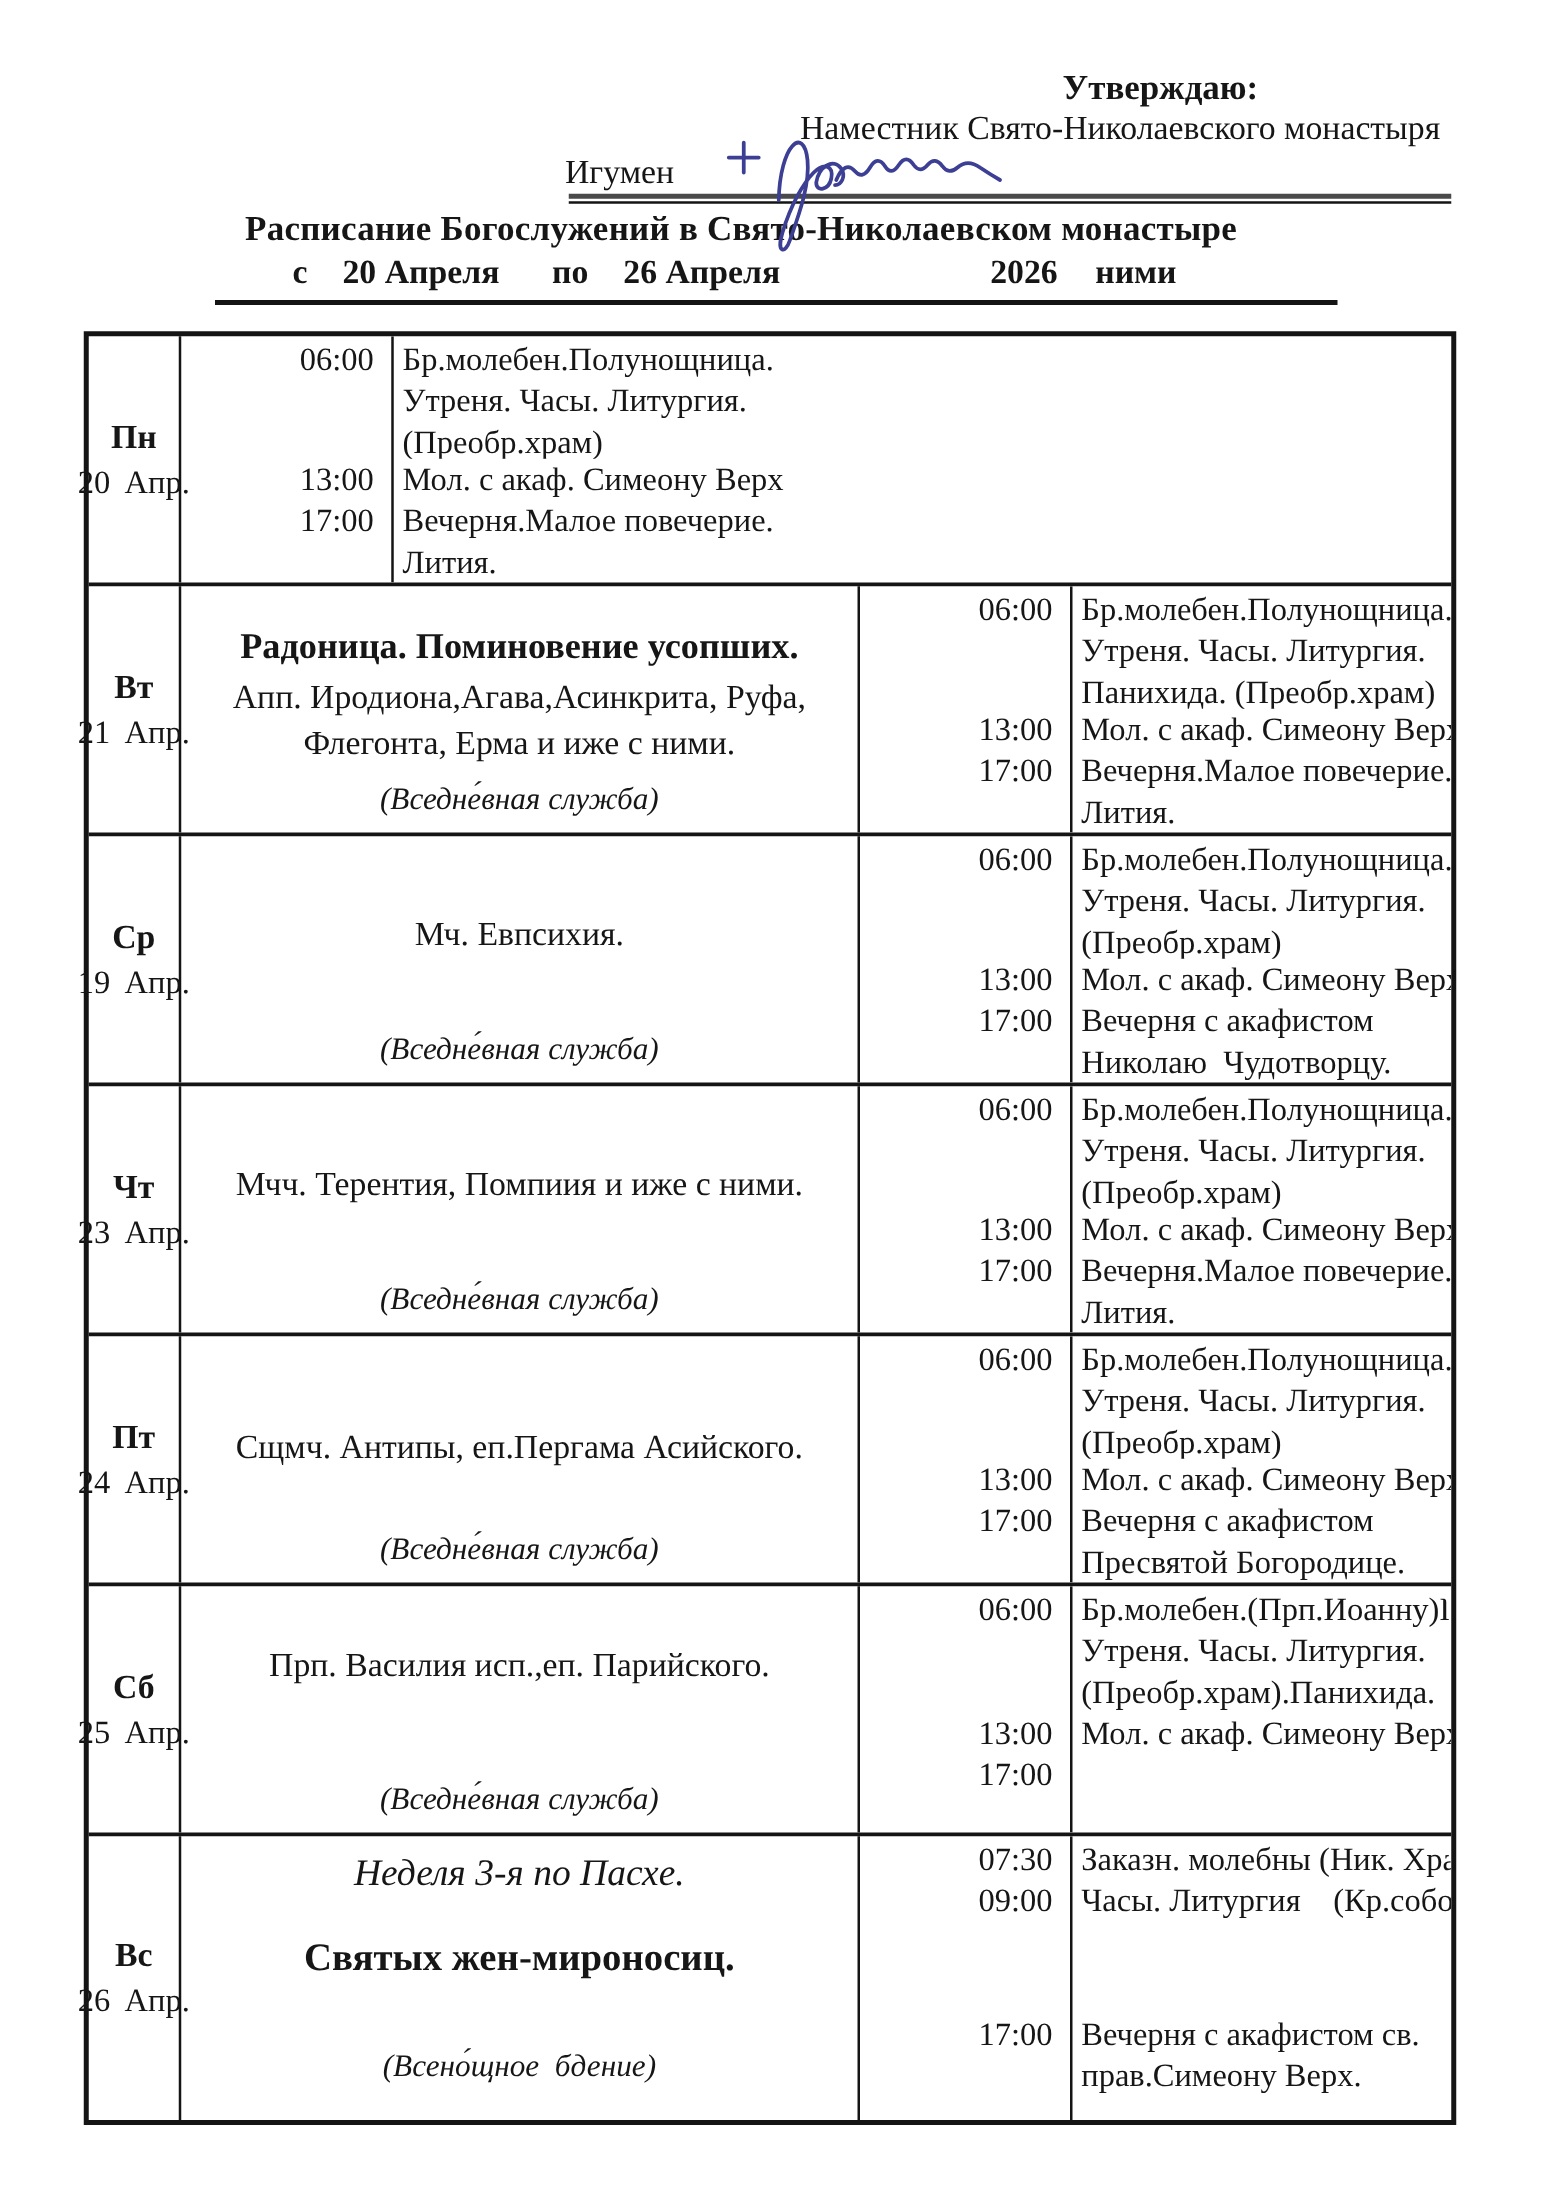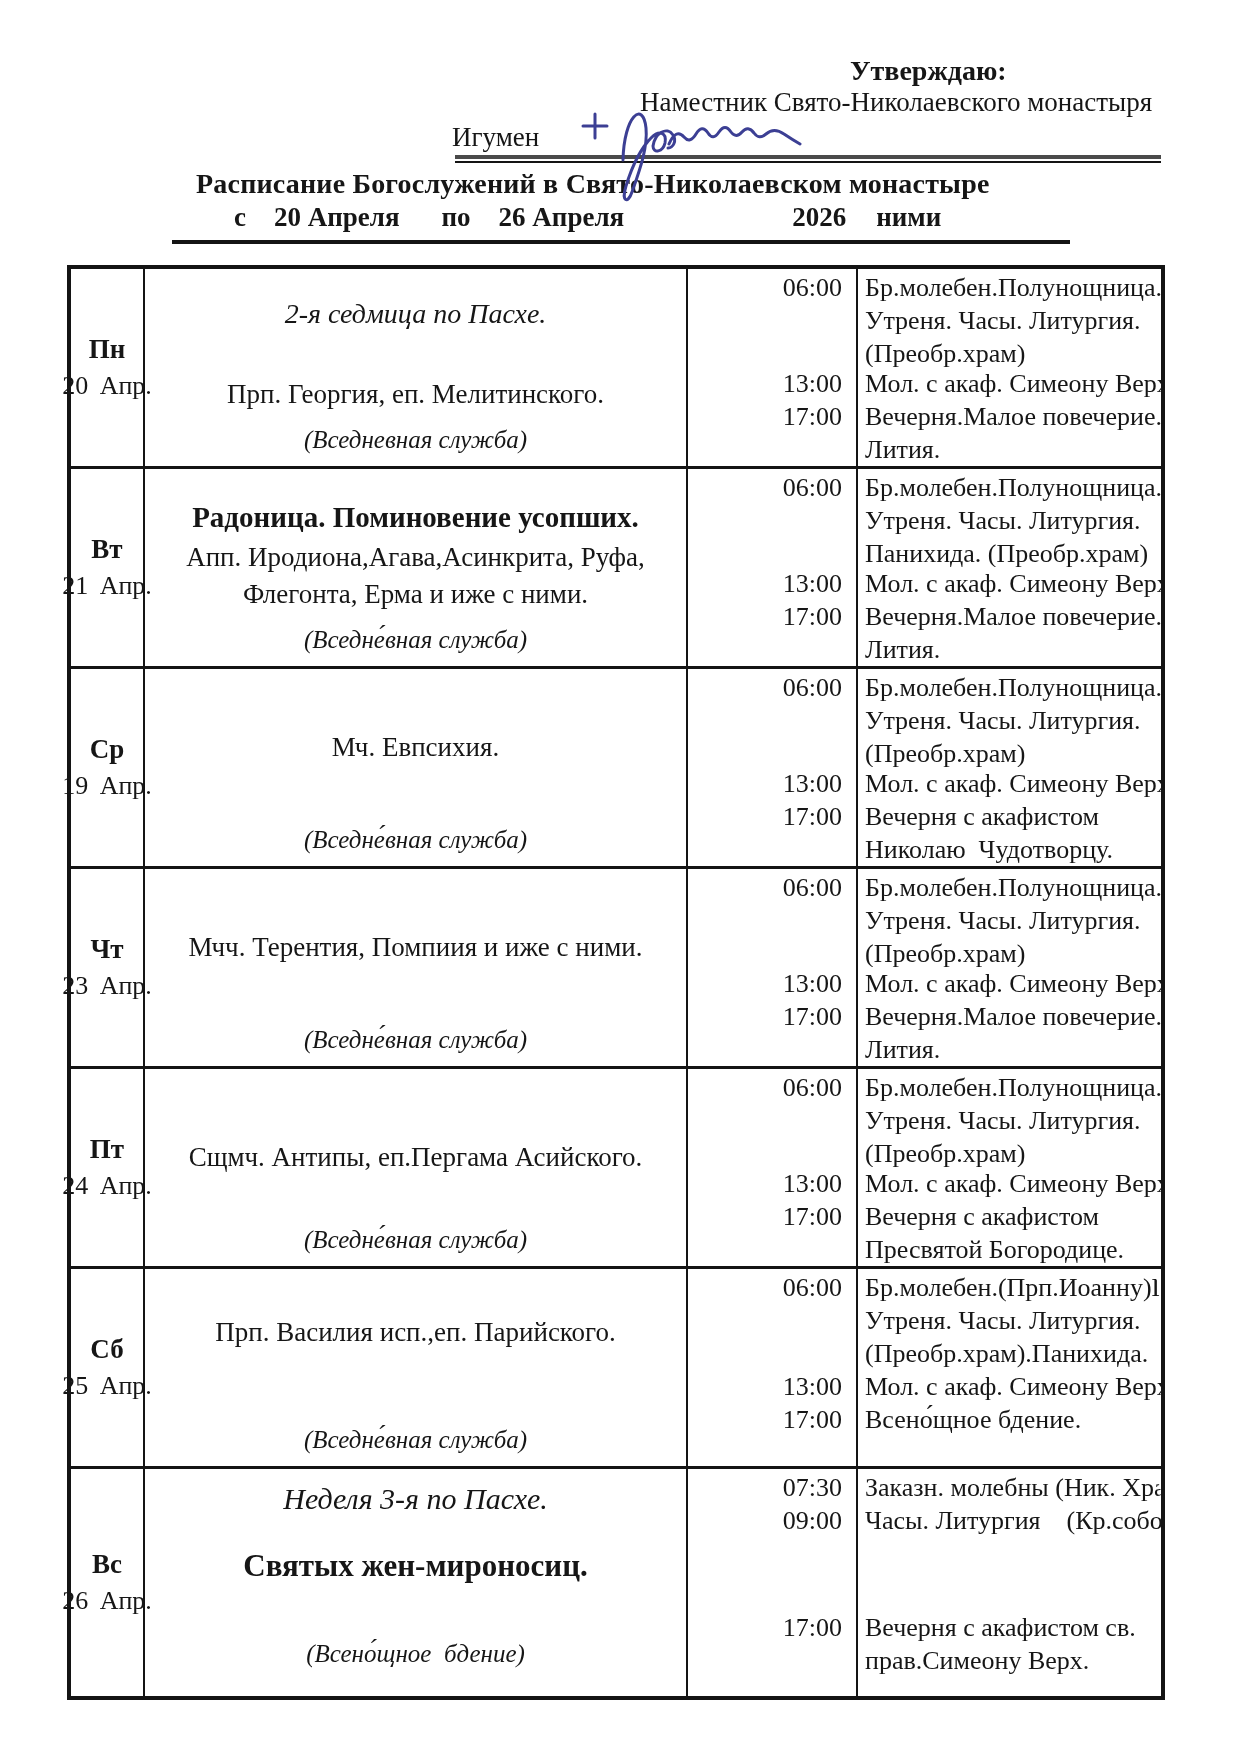--- a/index.html
+++ b/index.html
@@ -82,25 +82,20 @@
     <span class="dl-goda">ними</span>
   </div>
 
   <div class="table">
 
     <div class="row">
       <div class="cell day-cell">
         <div class="day">Пн</div>
         <div class="date">20 Апр.</div>
       </div>
-      <div class="cell desc-cell">
-        <div class="week mt28">2-я седмица по Пасхе.</div>
-        <div class="saints mt45">Прп. Георгия, еп. Мелитинского.</div>
-        <div class="note">(Вседневная служба)</div>
-      </div>
       <div class="cell svc-cell">
         <div class="time">06:00</div>
         <div class="stext"><span>Бр.молебен.Полунощница.
 Утреня. Часы. Литургия.
 (Преобр.храм)</span></div>
         <div class="time">13:00</div>
         <div class="stext"><span>Мол. с акаф. Симеону Верх</span></div>
         <div class="time">17:00</div>
         <div class="stext"><span>Вечерня.Малое повечерие.
 Лития.</span></div>
@@ -207,21 +202,20 @@
         <div class="note">(Вседне́вная служба)</div>
       </div>
       <div class="cell svc-cell">
         <div class="time">06:00</div>
         <div class="stext"><span>Бр.молебен.(Прп.Иоанну)По
 Утреня. Часы. Литургия.
 (Преобр.храм).Панихида.</span></div>
         <div class="time">13:00</div>
         <div class="stext"><span>Мол. с акаф. Симеону Верх.</span></div>
         <div class="time">17:00</div>
-        <div class="stext"><span>Всено́щное бдение.</span></div>
       </div>
     </div>
 
     <div class="row row-last">
       <div class="cell day-cell">
         <div class="day">Вс</div>
         <div class="date">26 Апр.</div>
       </div>
       <div class="cell desc-cell">
         <div class="week-big mt12">Неделя 3-я по Пасхе.</div>

